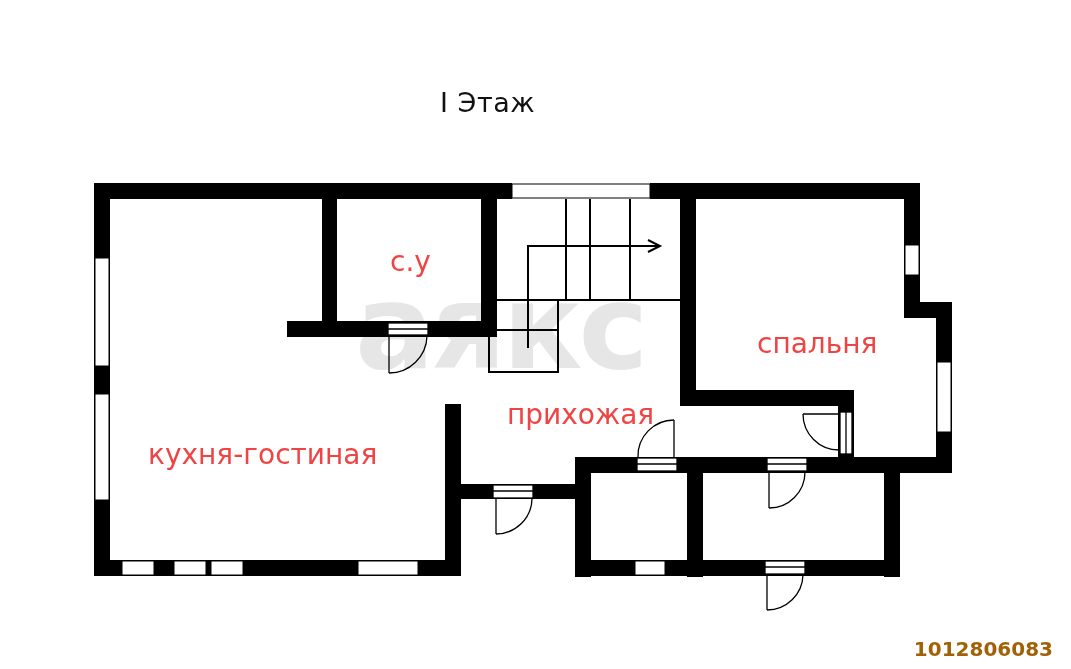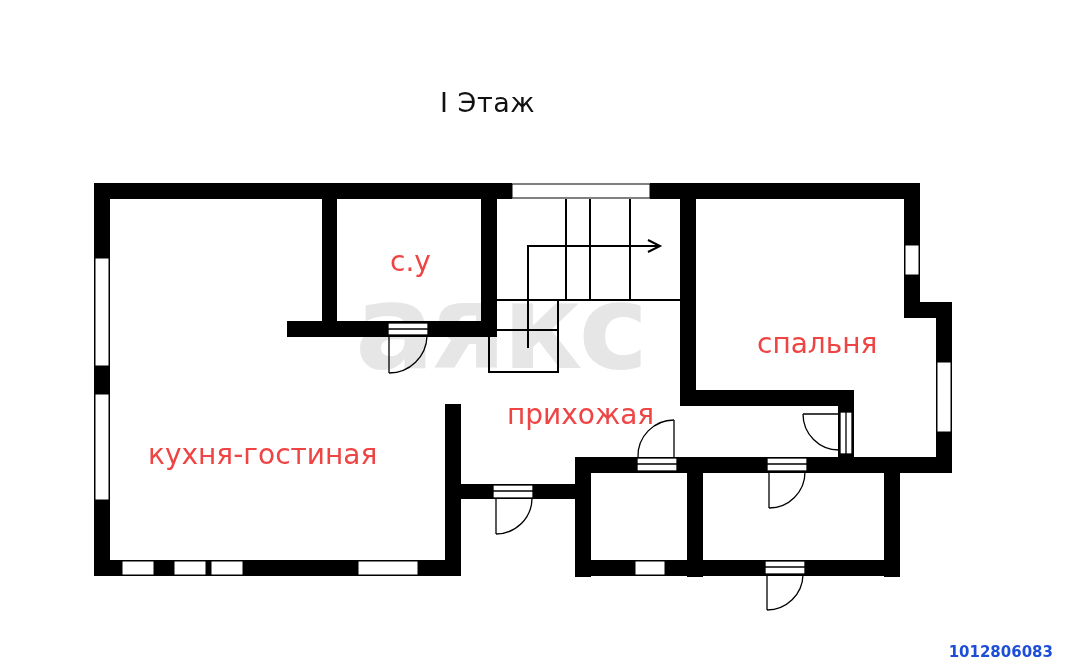--- a/index.html
+++ b/index.html
@@ -1,21 +1,21 @@
 <!DOCTYPE html>
 <html><head>
 <meta charset="utf-8">
 <style>
   html, body { margin:0; padding:0; background:#ffffff; }
   body { width:1071px; height:669px; position:relative; overflow:hidden; font-family:"DejaVu Sans", sans-serif; }
   .title { position:absolute; left:440px; top:87px; width:120px; font-size:27px; color:#111; letter-spacing:0.5px; }
   .plan { position:absolute; left:0; top:0; }
   .label { position:absolute; font-size:28px; color:#ef4444; white-space:nowrap; }
   .wm { position:absolute; left:355px; top:268px; font-family:"DejaVu Sans", sans-serif; font-weight:bold; font-size:118px; color:#e6e6e6; letter-spacing:-4px; line-height:1; }
-  .code { position:absolute; right:18px; bottom:8px; font-family:"DejaVu Sans", sans-serif; font-weight:bold; font-size:15px; color:#1d4ed8; }
+  .code { position:absolute; right:18px; bottom:8px; font-family:"DejaVu Sans", sans-serif; font-weight:bold; font-size:20px; color:#a16207; }
 </style>
 </head>
 <body>
 
 <div class="title">I Этаж</div>
 
 <div class="wm">аякс</div>
 
 <svg class="plan" width="1071" height="669" viewBox="0 0 1071 669">
   <g fill="#000">

